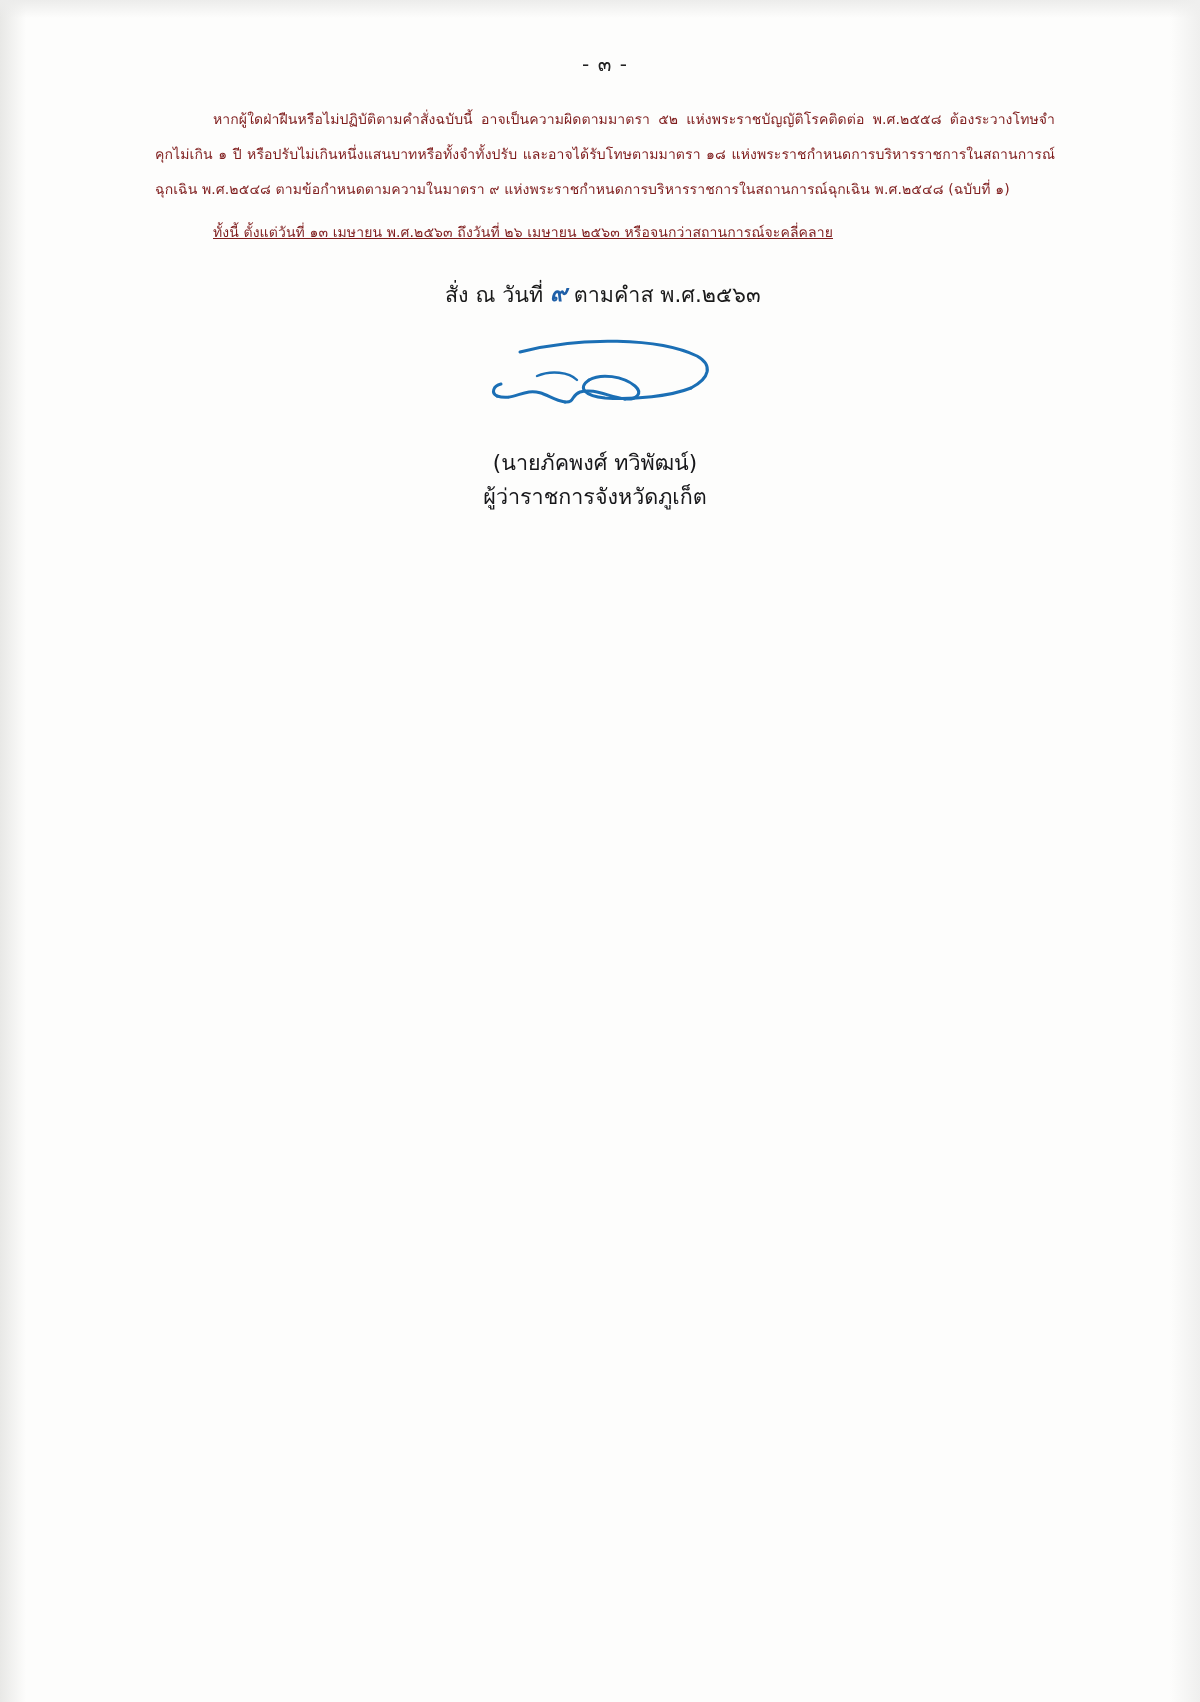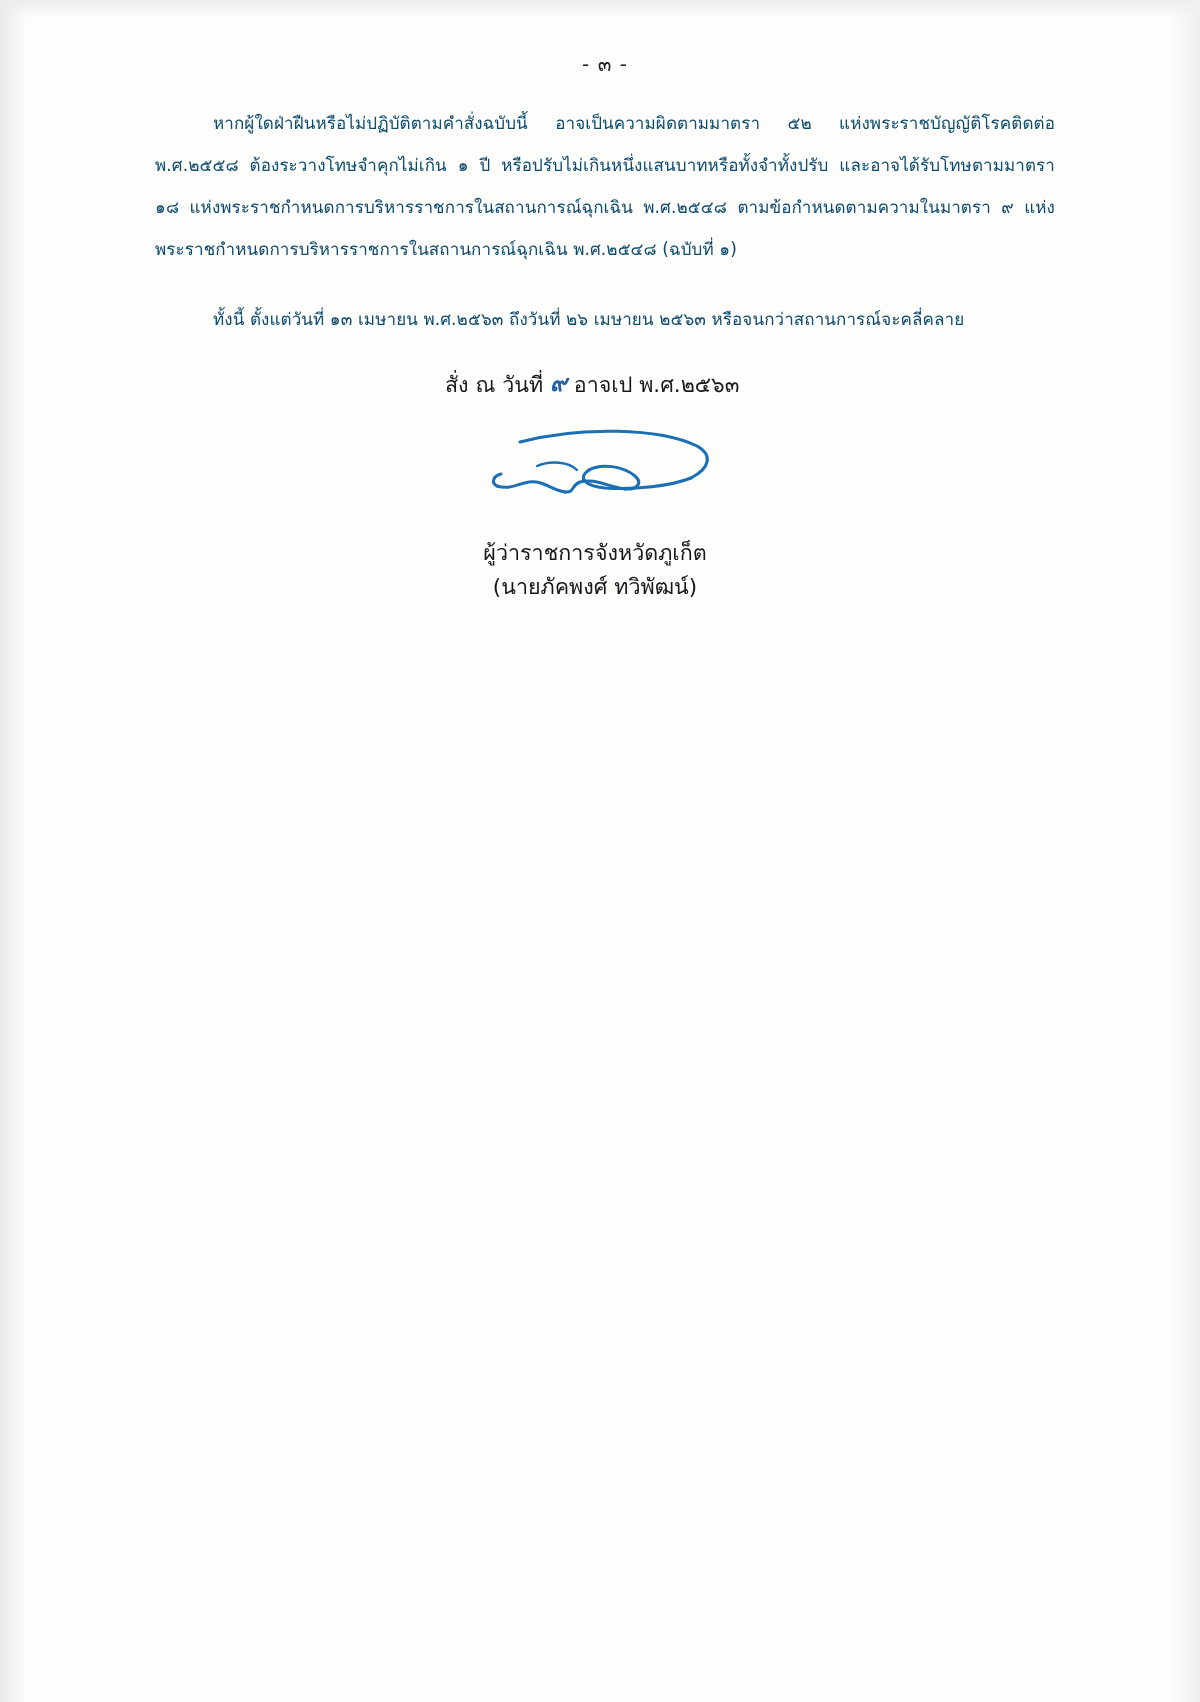--- a/index.html
+++ b/index.html
@@ -52,38 +52,39 @@
 
   .page-number {
     text-align: center;
     font-size: 20px;
     letter-spacing: 1px;
     color: #222;
     margin-bottom: 22px;
   }
 
   .body-text {
-    font-size: 17px;
-    line-height: 42px;
+    font-size: 14px;
+    line-height: 35px;
     text-align: justify;
     text-justify: inter-word;
-    color: #0c4a6e;
+    color: #7f1d1d;
     letter-spacing: 0.1px;
   }
 
   .para {
     margin-bottom: 2px;
   }
   .para .indent {
     display: inline-block;
     width: 58px;
   }
 
   .para2 {
-    margin-top: 28px;
+    margin-top: 8px;
+    text-decoration: underline;
   }
 
   .order-date {
     margin-top: 26px;
     margin-left: 290px;
     font-size: 21.5px;
     position: relative;
     white-space: nowrap;
   }
   .handwritten-day {
@@ -142,36 +143,36 @@
 
       <div class="para para2">
         <span class="indent"></span><span>ทั้งนี้ ตั้งแต่วันที่ ๑๓ เมษายน พ.ศ.๒๕๖๓ ถึงวันที่ ๒๖ เมษายน ๒๕๖๓ หรือจนกว่าสถานการณ์จะคลี่คลาย</span>
       </div>
 
     </div>
 
     <div class="order-date">
       <span>สั่ง ณ วันที่</span>
       <span class="handwritten-day">๙</span>
-      <span>อาจเป พ.ศ.๒๕๖๓</span>
+      <span>ตามคำส พ.ศ.๒๕๖๓</span>
     </div>
 
     <div class="signature-wrap">
       <svg class="signature" width="260" height="105" viewBox="0 0 260 105">
         <g fill="none" stroke="#1b6fb5" stroke-linecap="round" stroke-linejoin="round">
           <path d="M35 22 C 95 6, 175 8, 212 26 C 228 35, 225 48, 206 58" stroke-width="3"></path>
           <path d="M206 58 C 186 66, 150 70, 120 68 C 100 66, 92 58, 104 50" stroke-width="3"></path>
           <path d="M104 50 C 116 43, 138 46, 150 56 C 158 63, 152 70, 140 69" stroke-width="3"></path>
           <path d="M140 69 C 122 66, 108 58, 95 62 C 86 65, 90 73, 80 72" stroke-width="3"></path>
           <path d="M80 72 C 66 70, 58 60, 44 62 C 32 64, 24 70, 12 66" stroke-width="3"></path>
           <path d="M12 66 C 6 63, 8 56, 16 54" stroke-width="3"></path>
           <path d="M52 46 C 66 40, 84 42, 92 50" stroke-width="2.4"></path>
         </g>
       </svg>
     </div>
 
     <div class="signer signer-block">
+      <div class="signer-line">(นายภัคพงศ์  ทวิพัฒน์)</div>
       <div class="signer-line">ผู้ว่าราชการจังหวัดภูเก็ต</div>
-      <div class="signer-line">(นายภัคพงศ์  ทวิพัฒน์)</div>
     </div>
 
   </div>
 </div>
 
 </body></html>

